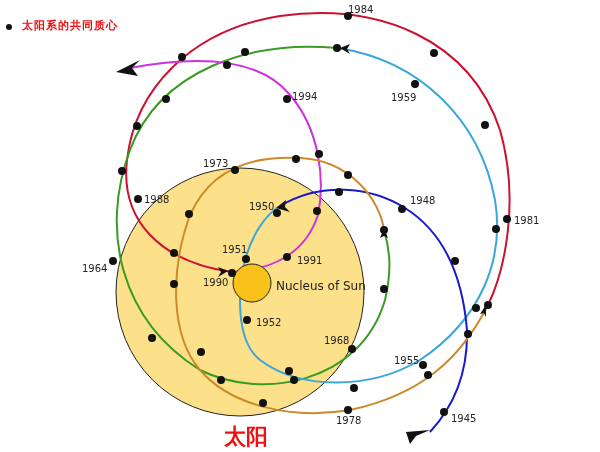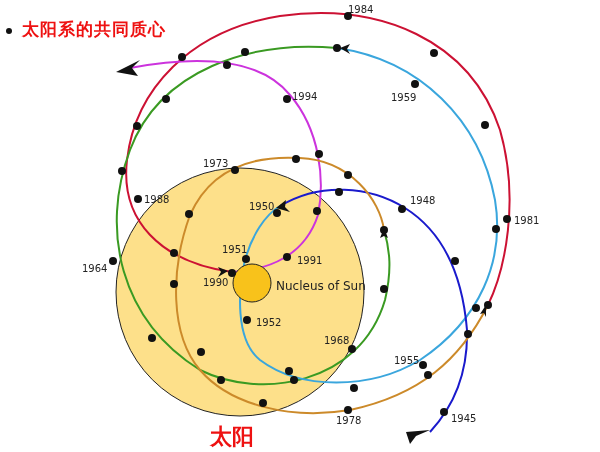--- a/index.html
+++ b/index.html
@@ -1,22 +1,22 @@
 <!DOCTYPE html>
 <html><head>
 <meta charset="utf-8">
 <style>
   html, body { margin: 0; padding: 0; background: #ffffff; }
   body { width: 600px; height: 452px; overflow: hidden; position: relative;
          font-family: "DejaVu Sans", sans-serif; }
   #diagram { position: absolute; left: 0; top: 0; width: 600px; height: 452px; }
   .title-wrap { position: absolute; left: 6px; top: 18px; display: flex; align-items: center; }
   .bullet { width: 6px; height: 6px; border-radius: 50%; background: #111; margin-right: 10px; margin-top: 2px; }
-  .title { color: #ee1111; font-size: 17px; font-weight: bold; letter-spacing: 1px; font-family: "DejaVu Sans", sans-serif; }
-  .sun-label { position: absolute; left: 210px; top: 422px; color: #ee1111; font-size: 22px; font-weight: bold; font-family: "DejaVu Sans", sans-serif; }
+  .title { color: #ee1111; font-size: 11px; font-weight: bold; letter-spacing: 1px; font-family: "DejaVu Sans", sans-serif; }
+  .sun-label { position: absolute; left: 224px; top: 422px; color: #ee1111; font-size: 22px; font-weight: bold; font-family: "DejaVu Sans", sans-serif; }
   .yr { font-size: 10px; fill: #222; font-family: "DejaVu Sans", sans-serif; }
   .nuc { font-size: 12px; fill: #222; font-family: "DejaVu Sans", sans-serif; }
 </style>
 </head>
 <body>
 
 <svg id="diagram" viewBox="0 0 600 452" width="600" height="452">
 
   <circle cx="240" cy="292" r="124" fill="#fde08a" stroke="#222" stroke-width="1"></circle>
 

